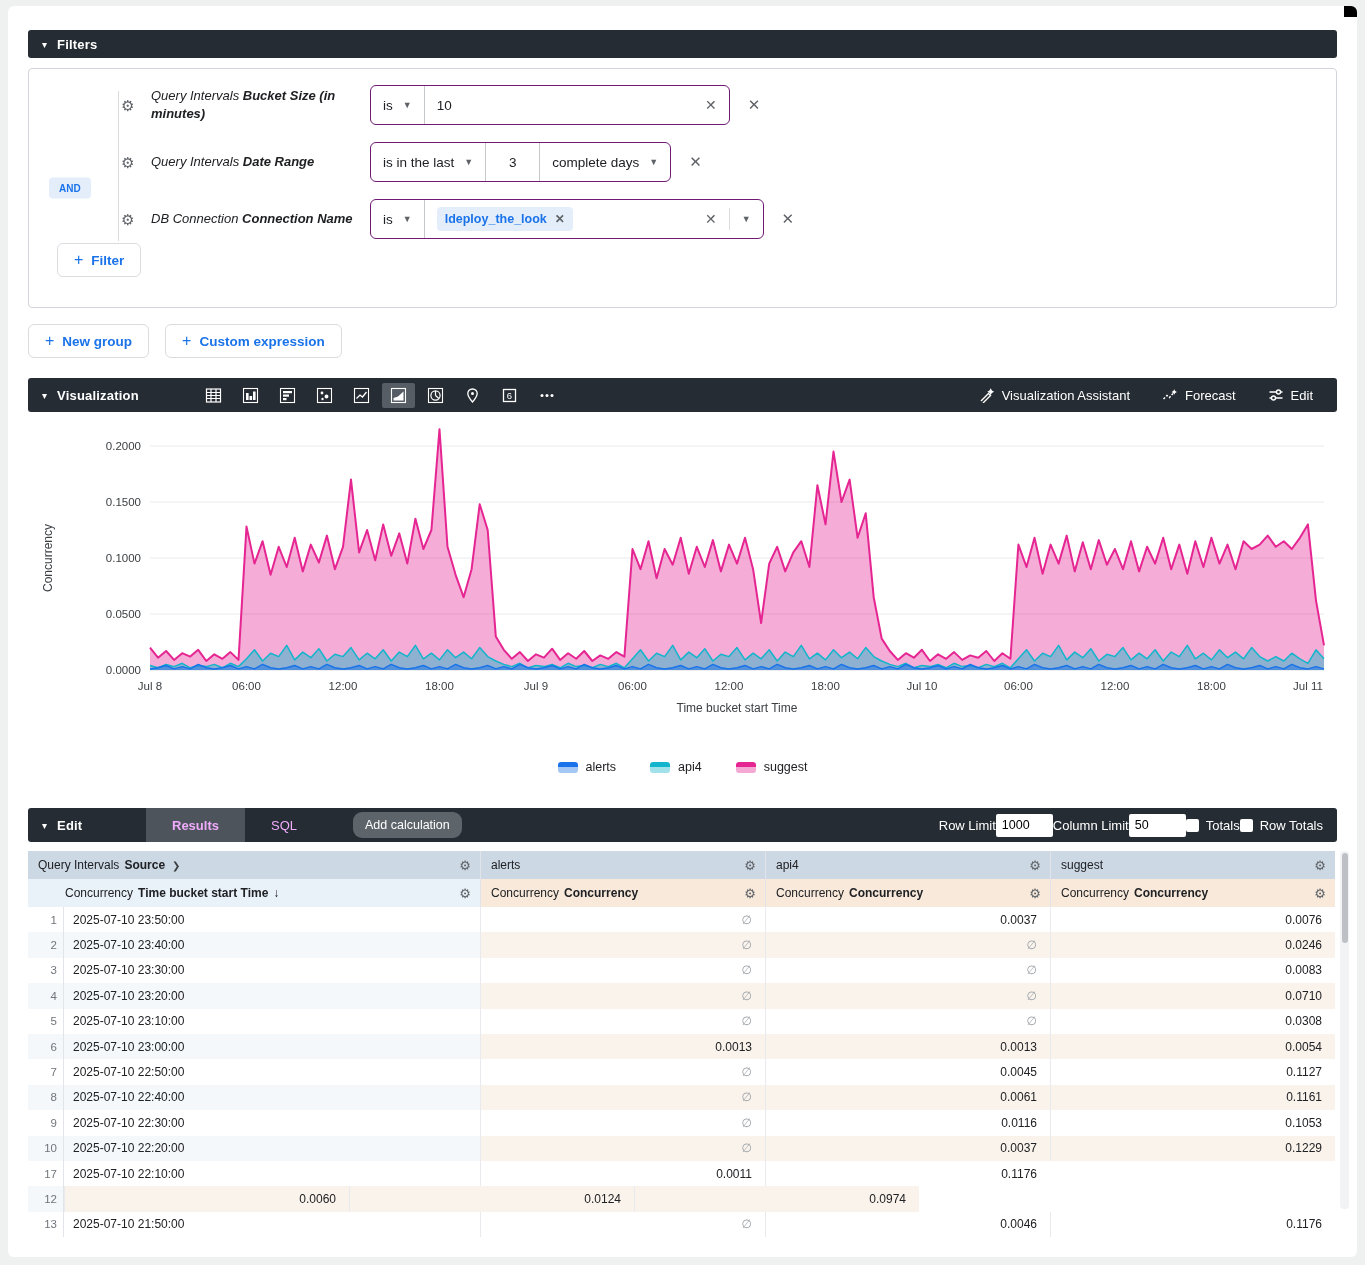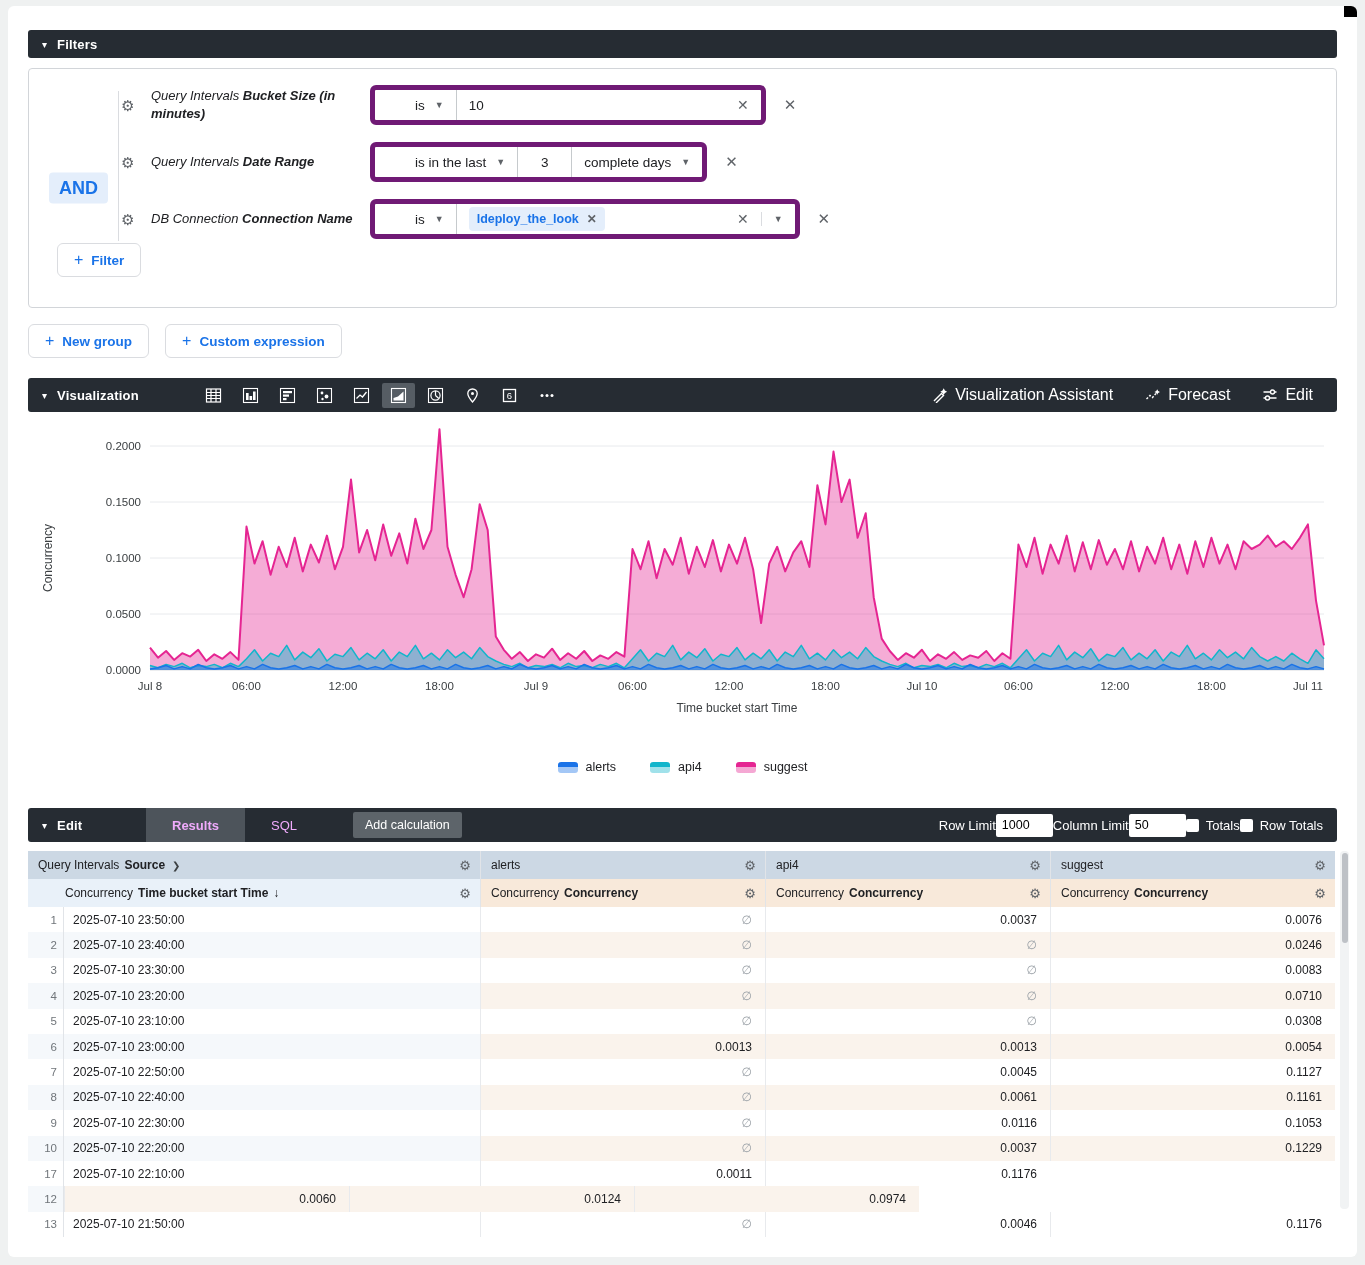--- a/index.html
+++ b/index.html
@@ -10,29 +10,29 @@
   .page { padding:24px 20px 0 20px; }
 
   
   .dark-bar { background:#262c33; color:#fff; border-radius:3px; display:flex; align-items:center; }
   .caret-down { font-size:10px; color:#fff; margin:0 10px 0 14px; }
   .bar-title { font-size:13px; font-weight:700; letter-spacing:.2px; }
 
   
   .filters-bar { height:28px; }
   .filters-panel { position:relative; margin-top:10px; height:240px; border:1px solid #d2d5d9; border-radius:4px; padding:16px 16px 16px 92px; }
-  .and-chip { position:absolute; left:20px; top:50%; transform:translateY(-50%); background:#e4eefb; color:#1a73e8; font-weight:700; font-size:18px; padding:5px 10px; border-radius:4px; }
+  .and-chip { position:absolute; left:20px; top:50%; transform:translateY(-50%); background:#e4eefb; color:#1a73e8; font-weight:700; font-size:10px; padding:5px 10px; border-radius:4px; }
   .connector { position:absolute; left:89px; top:22px; bottom:66px; width:1px; background:#dadce0; }
   .f-rows { display:flex; flex-direction:column; gap:17px; }
   .f-row { display:flex; align-items:center; min-height:40px; }
   .gear { color:#5f6368; font-size:15px; line-height:1; }
   .f-row .gear { width:22px; margin-right:8px; }
   .f-label { width:207px; font-size:13px; line-height:1.35; margin-right:12px;font-style:italic; }
   .f-label b { font-weight:700; }
-  .ctl { display:flex; align-items:stretch; border:5px solid #701a75; border-radius:6px; height:40px; background:#fff; overflow:hidden;padding-left:28px; }
+  .ctl { display:flex; align-items:stretch; border:1px solid #701a75; border-radius:6px; height:40px; background:#fff; overflow:hidden; }
   .seg { display:flex; align-items:center; gap:10px; padding:0 12px; font-size:13.5px; }
   .seg + .seg { border-left:1px solid #c6cacd; }
   .seg .caret { color:#5f6368; font-size:9px; }
   .seg.val { width:305px; justify-content:space-between; }
   .seg.num { width:54px; justify-content:center; }
   .x-icon { color:#5f6368; font-size:14px; cursor:pointer; }
   .row-x { margin-left:18px; color:#5f6368; font-size:15px; cursor:pointer; }
   .chip { background:#e4eefb; color:#1a73e8; font-weight:700; font-size:12.5px; padding:5px 8px; border-radius:4px; display:inline-flex; align-items:center; gap:8px; }
   .chip .x-icon { font-size:12px; color:#5f6368; }
   .vdiv { width:1px; background:#dadce0; margin:8px 0; }
@@ -40,32 +40,32 @@
   .add-filter { margin-left:-64px; margin-top:4px; }
   .plus { font-weight:400; font-size:16px; }
   .actions-row { display:flex; gap:16px; margin-top:16px; }
 
   
   .viz-bar { height:34px; margin-top:20px; justify-content:flex-start; }
   .viz-icons { display:flex; align-items:center; gap:4px; margin-left:58px; }
   .vicon { padding:4px 8px; border-radius:2px; display:flex; align-items:center; cursor:pointer; }
   .vicon.sel { background:#565d64; }
   .viz-right { margin-left:auto; display:flex; align-items:center; gap:8px; padding-right:12px; }
-  .viz-btn { display:flex; align-items:center; gap:7px; color:#fff; font-size:16px; font-weight:500; padding:5px 12px; cursor:pointer; }
+  .viz-btn { display:flex; align-items:center; gap:7px; color:#fff; font-size:13px; font-weight:500; padding:5px 12px; cursor:pointer; }
   .chart-area { height:396px; padding-top:16px; }
   .legend { display:flex; justify-content:center; gap:34px; margin-top:28px; }
   .legend-item { display:flex; align-items:center; gap:8px; font-size:12.5px; color:#202124; }
   .legend-swatch { width:20px; height:11px; border-radius:3px; }
 
   
   .data-bar { height:34px; margin-top:0; border-radius:3px; }
   .tab { height:34px; display:flex; align-items:center; padding:0 26px; font-size:13px; font-weight:500; color:#f0abfc; cursor:pointer; }
   .tab.active { background:#4d545b; font-weight:700; }
   .data-title-wrap { display:flex; align-items:center; width:118px; }
-  .add-calc { background:#5d646a; color:#fff; font-size:12.5px; font-weight:500; border:none; border-radius:2px; padding:6px 12px; margin-left:30px; cursor:pointer; }
+  .add-calc { background:#5d646a; color:#fff; font-size:12.5px; font-weight:500; border:none; border-radius:9px; padding:6px 12px; margin-left:30px; cursor:pointer; }
   .data-right { margin-left:auto; display:flex; align-items:center; padding-right:14px; }
   .limit-label { font-size:13px; font-weight:500; color:#fff; }
   .limit-input { width:57px; height:23px; border:none; border-radius:2px; font-size:12.5px; padding:0 6px; font-family:"Liberation Sans", sans-serif; }
   .chk-wrap { display:flex; align-items:center; gap:7px; color:#fff; font-size:13px; font-weight:500; cursor:pointer; }
   .chk { width:13px; height:13px; background:#fff; border-radius:2px; }
 
   
   .tbl { margin-top:9px; font-size:12px; position:relative; }
   .t-row { display:flex; width:1327px; }
   .c-dim { width:452px; display:flex; align-items:center; }

